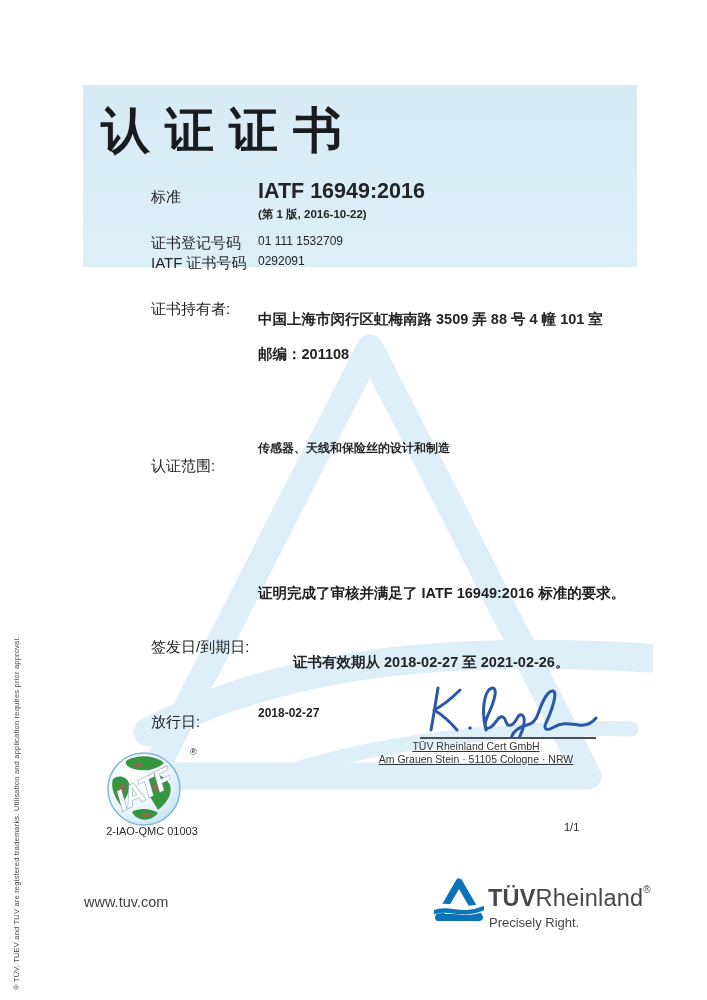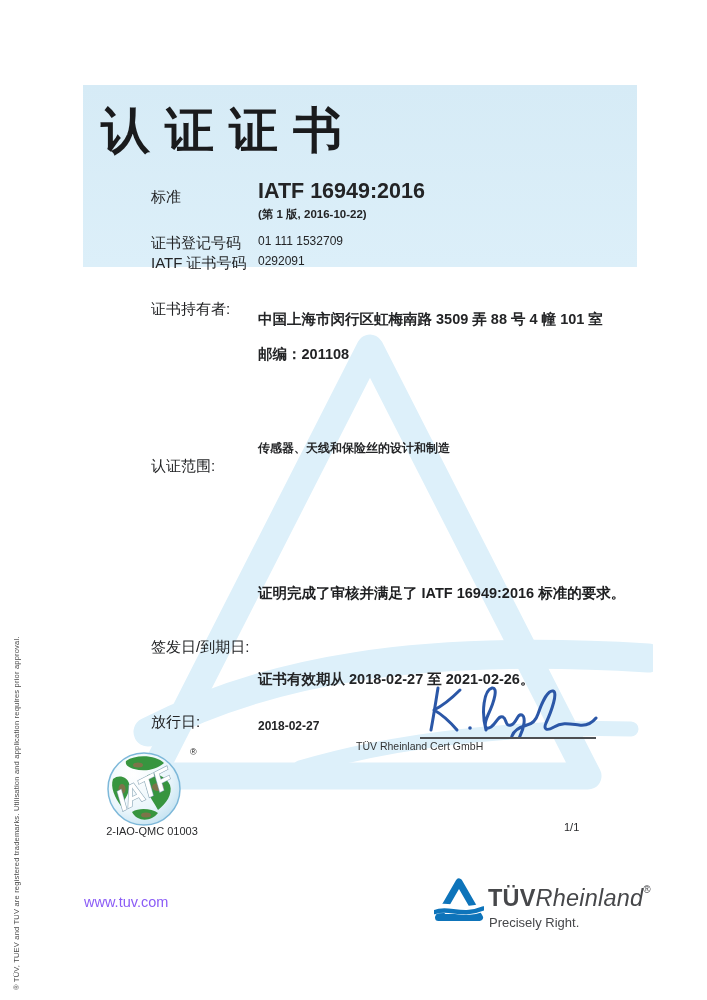--- a/index.html
+++ b/index.html
@@ -18,28 +18,28 @@
   .z2{z-index:2;}
   .cert-title{left:101px; top:98px; font-size:49px; font-weight:700; letter-spacing:15px; color:#1a1b1d;}
   .label{left:103px; font-size:15px; font-weight:400; color:#232426;margin-left:48px;}
   .val{left:258px; font-size:12px; color:#232426;}
   .std-value{top:179px; font-size:21.5px; font-weight:700;}
   .std-edition{top:207px; font-size:11.5px; font-weight:700;}
   .bold{font-weight:700;}
   .addr{font-size:14.5px; font-weight:700;}
   .statement{left:258px; top:584px; font-size:14.5px; font-weight:700;}
   .sig-line{left:420px; top:737px; width:176px; height:2px; background:#4d4f52;}
-  .sig-block{left:356px; top:740px; width:240px; text-align:left; font-size:10.5px; line-height:12.5px; color:#333;}
+  .sig-block{left:356px; top:740px; width:240px; text-align:center; font-size:10.5px; line-height:12.5px; color:#333;text-decoration:underline;}
   .iatf-code{left:104px; top:825px; width:96px; text-align:center; font-size:11px; color:#2a2b2d;}
   .reg-mark{left:190px; top:747px; font-size:9px; color:#222;}
   .page-num{left:564px; top:821px; font-size:11px; color:#2a2b2d;}
-  .website{left:84px; top:894px; font-size:14.5px; color:#8b5cf6;}
+  .website{left:84px; top:894px; font-size:14.5px; color:#404040;}
   .brand{left:488px; top:884px; font-size:23.5px; color:#46474a; letter-spacing:0.2px;}
   .brand .b{font-weight:700;text-align:center;}
-  .brand .r{font-weight:400;font-style:italic;}
+  .brand .r{font-weight:400;}
   .brand sup{font-size:10px; vertical-align:13px;}
   .tagline{left:489px; top:915px; font-size:13px; color:#46474a;}
   .side-note{
     position:absolute; left:12px; top:990px; width:445px;
     transform:rotate(-90deg); transform-origin:0 0;
     font-size:7.5px; color:#4a4a4a; letter-spacing:0.2px; white-space:nowrap; z-index:2;
   }
 </style>
 </head>
 <body>
@@ -72,36 +72,37 @@
   <div class="abs z2 label" style="top:300px;">证书持有者:</div>
   <div class="abs z2 val addr" style="top:310px;">中国上海市闵行区虹梅南路 3509 弄 88 号 4 幢 101 室</div>
   <div class="abs z2 val addr" style="top:345px;">邮编：201108</div>
 
   <div class="abs z2 label" style="top:457px;">认证范围:</div>
   <div class="abs z2 val bold" style="top:440px;">传感器、天线和保险丝的设计和制造</div>
 
   <div class="abs z2 statement">证明完成了审核并满足了 IATF 16949:2016 标准的要求。</div>
 
   <div class="abs z2 label" style="top:638px;">签发日/到期日:</div>
-  <div class="abs z2 val addr" style="top:670px;">证书有效期从 2018-02-27 至 2021-02-26。</div>
+  <div class="abs z2 val addr" style="top:653px;margin-left:35px;">证书有效期从 2018-02-27 至 2021-02-26。</div>
 
   <div class="abs z2 label" style="top:713px;">放行日:</div>
-  <div class="abs z2 val" style="top:706px; font-weight:600;margin-top:13px;">2018-02-27</div>
+  <div class="abs z2 val" style="top:706px; font-weight:600;">2018-02-27</div>
 
   <svg class="abs z2" style="left:424px; top:680px;" width="178" height="58" viewBox="0 0 178 58" aria-hidden="true">
     <g fill="none" stroke="#2b57a7" stroke-width="3" stroke-linecap="round" stroke-linejoin="round">
       <path d="M14 8 C12 20 10 34 7 50"></path>
       <path d="M36 10 C27 19 18 26 10 30 C19 35 27 43 33 50"></path>
       <circle cx="46" cy="48" r="1.8" fill="#2b57a7" stroke="none"></circle>
       <path d="M62 50 C57 32 60 10 68 8 C74 7 71 20 64 35 C60 44 60 51 67 47 C73 43 74 35 79 37 C83 39 81 47 87 45 C93 43 93 33 98 35 C102 37 100 48 96 56 C92 66 85 66 88 56 C90 50 96 47 103 45 C108 44 112 40 114 34 C118 22 124 10 129 11 C134 12 128 30 122 43 C119 50 123 51 130 47 C138 42 146 44 155 45 C162 46 168 43 172 38"></path>
     </g>
   </svg>
   <div class="abs z2 sig-line"></div>
   <div class="abs z2 sig-block">
     <div>TÜV Rheinland Cert GmbH</div>
+    <div>Am Grauen Stein · 51105 Cologne · NRW</div>
   </div>
 
   <svg class="abs z2" style="left:104px; top:749px;" width="80" height="80" viewBox="0 0 80 80" aria-hidden="true">
     <defs>
       <radialGradient id="sea" cx="35%" cy="30%" r="80%">
         <stop offset="0%" stop-color="#ffffff"></stop>
         <stop offset="65%" stop-color="#e9f5fb"></stop>
         <stop offset="100%" stop-color="#bfe0f0"></stop>
       </radialGradient>
     </defs>

